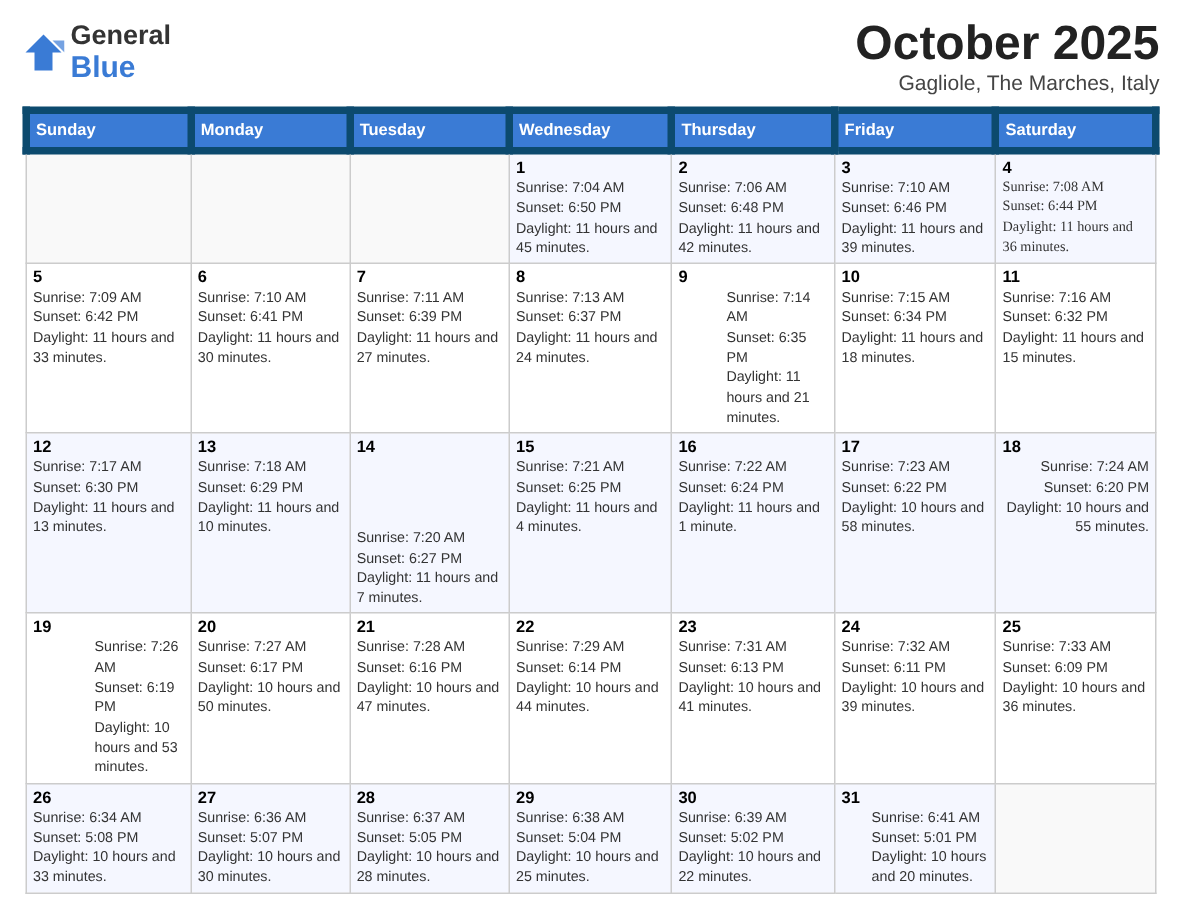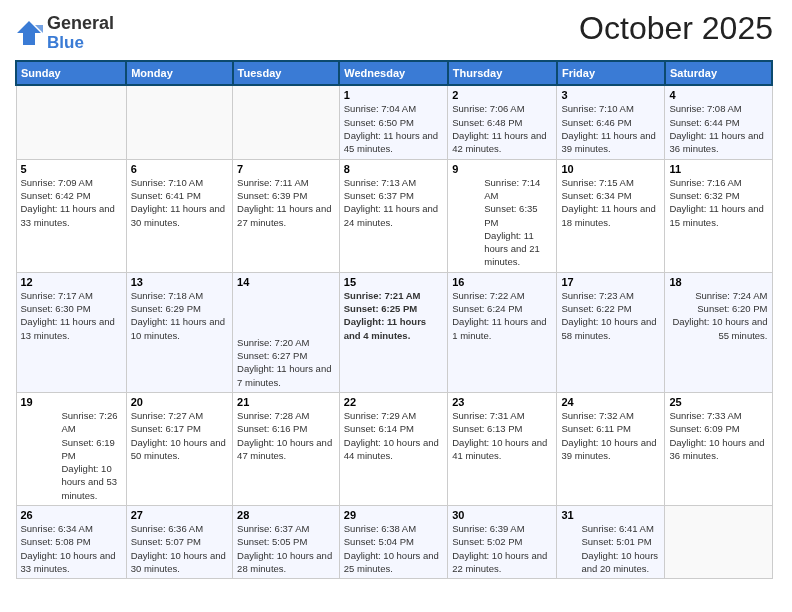--- a/index.html
+++ b/index.html
@@ -30,54 +30,54 @@
       display: flex;
       flex-direction: column;
       line-height: 1.1;
     }
     .logo-general {
       font-size: 18px;
       font-weight: bold;
       color: #333;
     }
     .logo-blue {
-      font-size: 17px;
+      font-size: 20px;
       font-weight: bold;
       color: #3a7bd5;
     }
     .logo-icon {
       width: 28px;
       height: 28px;
       margin-right: 4px;
     }
     .title-block {
       text-align: right;
     }
     .month-title {
       font-size: 32px;
-      font-weight: normal;
+      font-weight: bold;
       color: #222;
     }
     .location {
       font-size: 14px;
       color: #444;
     }
     .calendar {
       width: 100%;
       border-collapse: collapse;
       font-size: 10px;
     }
     .calendar thead th {
       background: #3a7bd5;
       color: #fff;
       padding: 5px 4px;
       text-align: left;
       font-weight: bold;
       font-size: 11px;
-      border: 2px solid #0c4a6e;
+      border: 5px solid #0c4a6e;
     }
     .calendar tbody td {
       border: 1px solid #ccc;
       vertical-align: top;
       padding: 3px 4px;
       width: 113px;
       min-height: 70px;
       background: #fff;
     }
     .calendar tbody tr:nth-child(odd) td {
@@ -111,20 +111,21 @@
         <polygon points="14,2 26,14 20,14 20,26 8,26 8,14 2,14" fill="#3a7bd5"></polygon>
         <polygon points="20,6 28,6 28,14" fill="#3a7bd5" opacity="0.7"></polygon>
       </svg>
       <div class="logo-text">
         <span class="logo-general">General</span>
         <span class="logo-blue">Blue</span>
       </div>
     </div>
     <div class="title-block">
       <div class="month-title">October 2025</div>
+      <div class="location">Gagliole, The Marches, Italy</div>
     </div>
   </div>
 
   <table class="calendar">
     <thead>
       <tr>
       <th>Sunday</th>
           <th>Monday</th>
           <th>Tuesday</th>
           <th>Wednesday</th>
@@ -151,21 +152,21 @@
 Daylight: 11 hours and 42 minutes.</div>
           </td>
           <td>
             <span class="day-number">3</span>
             <div class="day-info" style="white-space: pre-line;">Sunrise: 7:10 AM
 Sunset: 6:46 PM
 Daylight: 11 hours and 39 minutes.</div>
           </td>
           <td>
             <span class="day-number">4</span>
-            <div class="day-info" style="white-space: pre-line;">Sunrise: 7:08 AM
+            <div class="day-info" style="white-space: pre-line; font-family: Liberation Serif, serif;">Sunrise: 7:08 AM
 Sunset: 6:44 PM
 Daylight: 11 hours and 36 minutes.</div>
           </td>
         </tr>
         <tr>
           <td>
             <span class="day-number">5</span>
             <div class="day-info" style="white-space: pre-line;">Sunrise: 7:09 AM
 Sunset: 6:42 PM
 Daylight: 11 hours and 33 minutes.</div>
@@ -221,21 +222,21 @@
 Daylight: 11 hours and 10 minutes.</div>
           </td>
           <td>
             <span class="day-number">14</span>
             <div class="day-info" style="white-space: pre-line; margin-top: 48px;">Sunrise: 7:20 AM
 Sunset: 6:27 PM
 Daylight: 11 hours and 7 minutes.</div>
           </td>
           <td>
             <span class="day-number">15</span>
-            <div class="day-info" style="white-space: pre-line; font-weight: bold;">Sunrise: 7:21 AM
+            <div class="day-info" style="white-space: pre-line;">Sunrise: 7:21 AM
 Sunset: 6:25 PM
 Daylight: 11 hours and 4 minutes.</div>
           </td>
           <td>
             <span class="day-number">16</span>
             <div class="day-info" style="white-space: pre-line;">Sunrise: 7:22 AM
 Sunset: 6:24 PM
 Daylight: 11 hours and 1 minute.</div>
           </td>
           <td>

